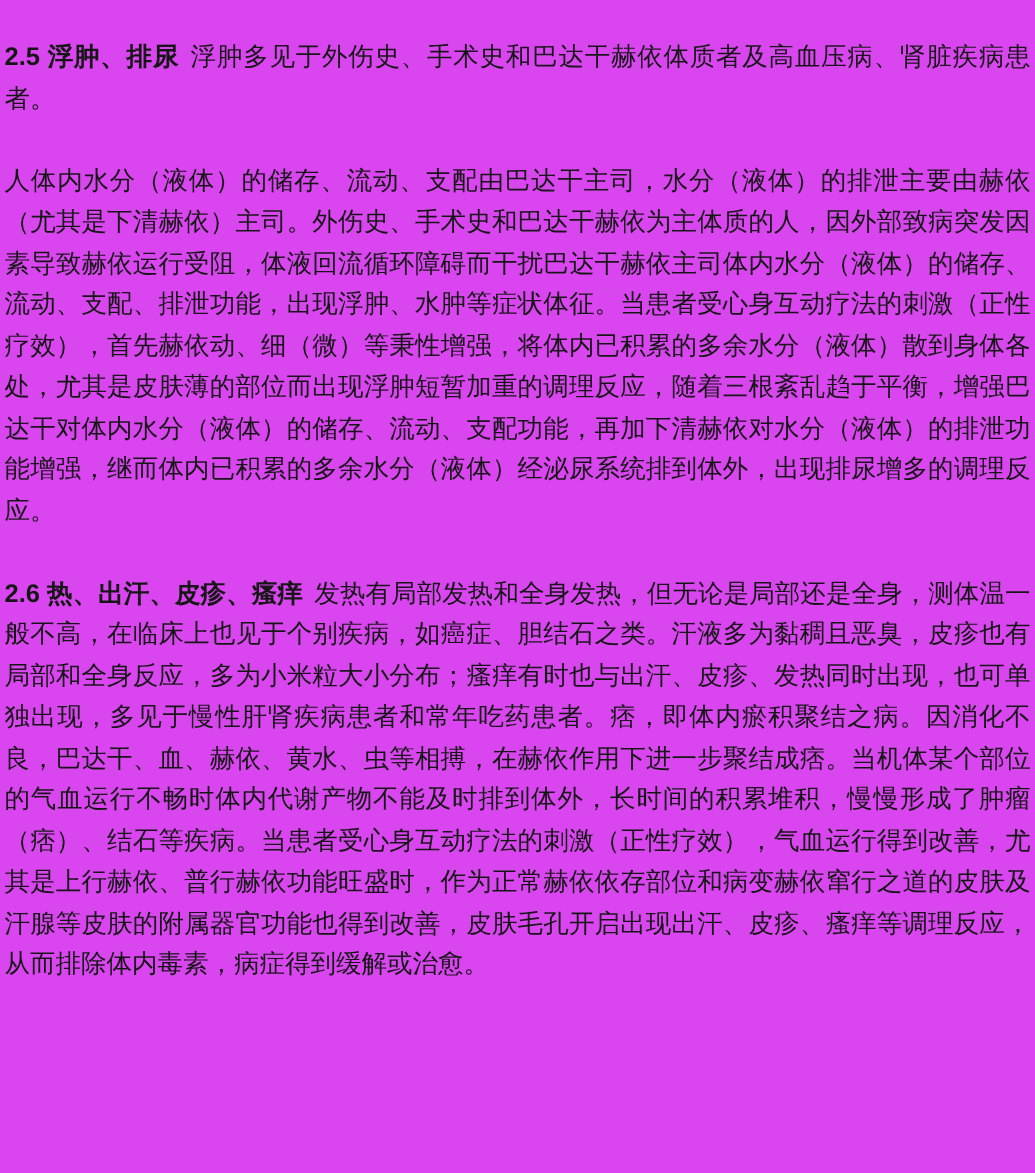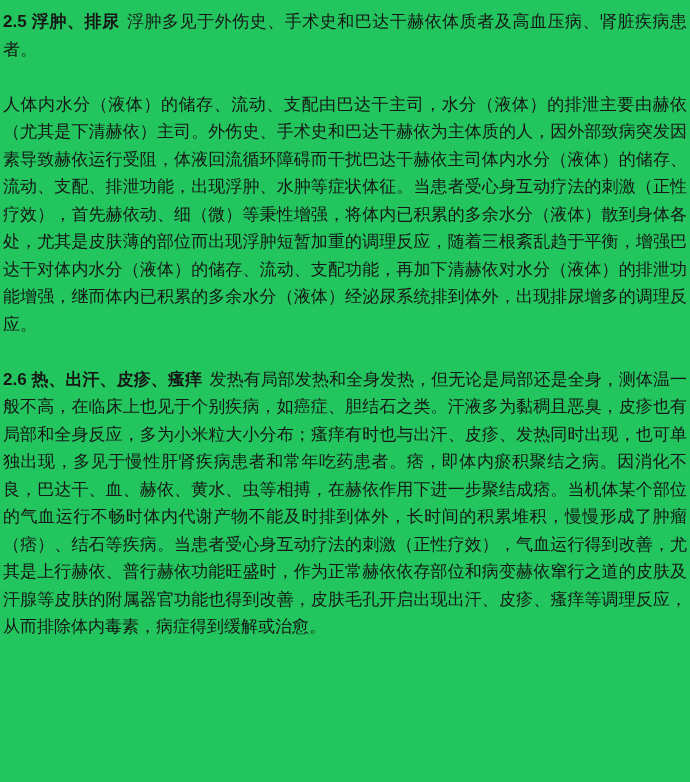--- a/index.html
+++ b/index.html
@@ -10,22 +10,22 @@
     width: 690px;
     height: 782px;
     overflow: hidden;
     font-family: "Liberation Sans", "DejaVu Sans", sans-serif;
     color: #161616;
   }
 
   .doc-page {
     width: 100%;
     height: 100%;
-    padding: 8px 3px 0 3px;
-    background: #22c55e;
+    padding: 24px 3px 0 3px;
+    background: #d946ef;
   }
 
   .para {
     font-size: 17px;
     line-height: 27.5px;
     text-align: justify;
     text-justify: inter-ideograph;
     overflow-wrap: break-word;
     margin-bottom: 27.5px;
   }

